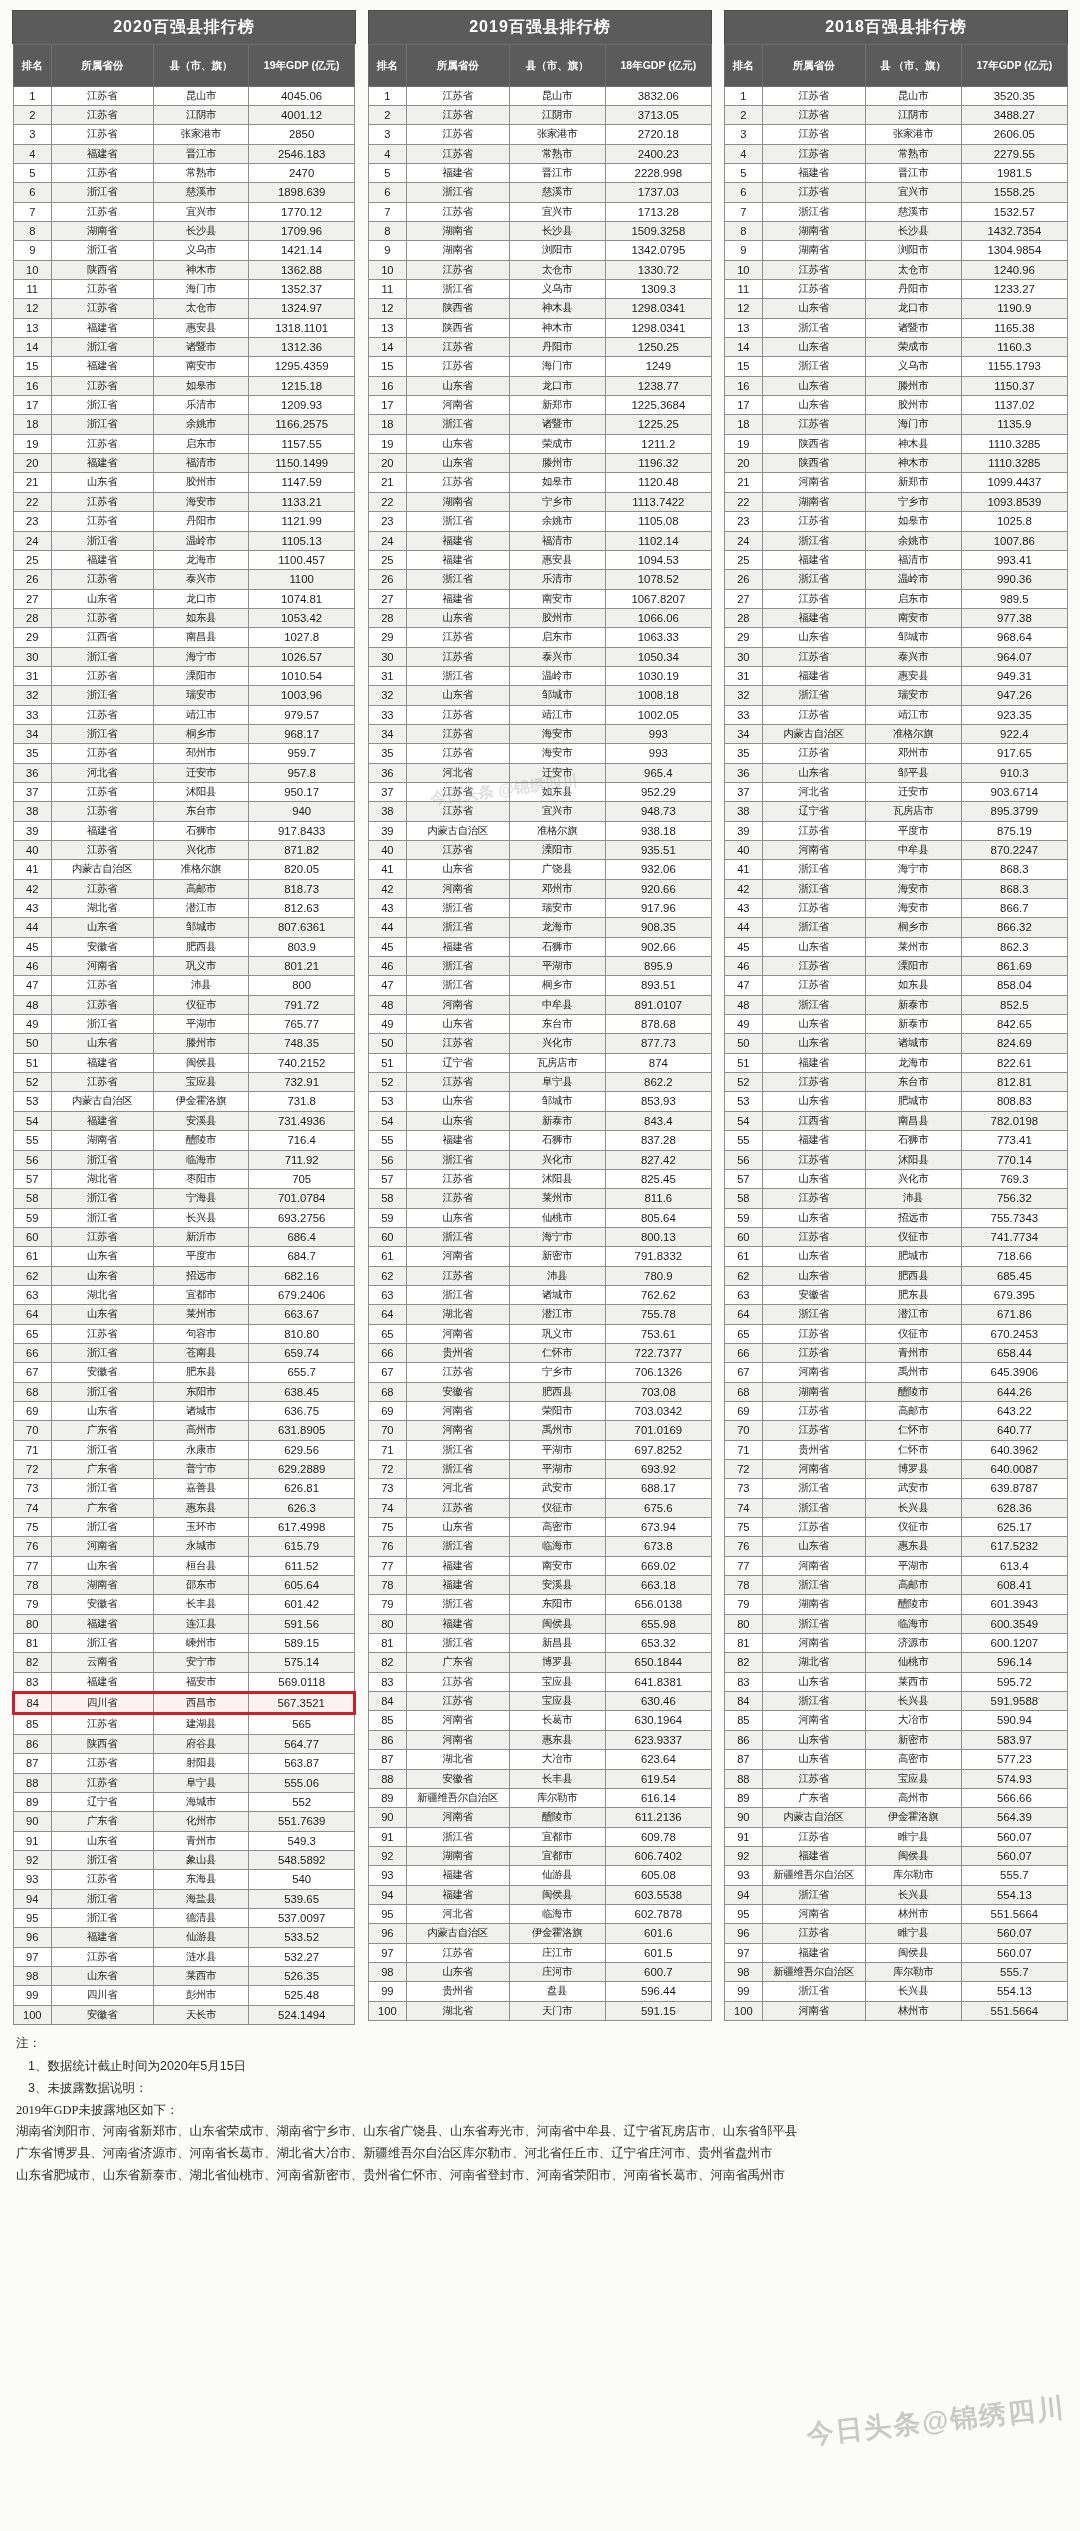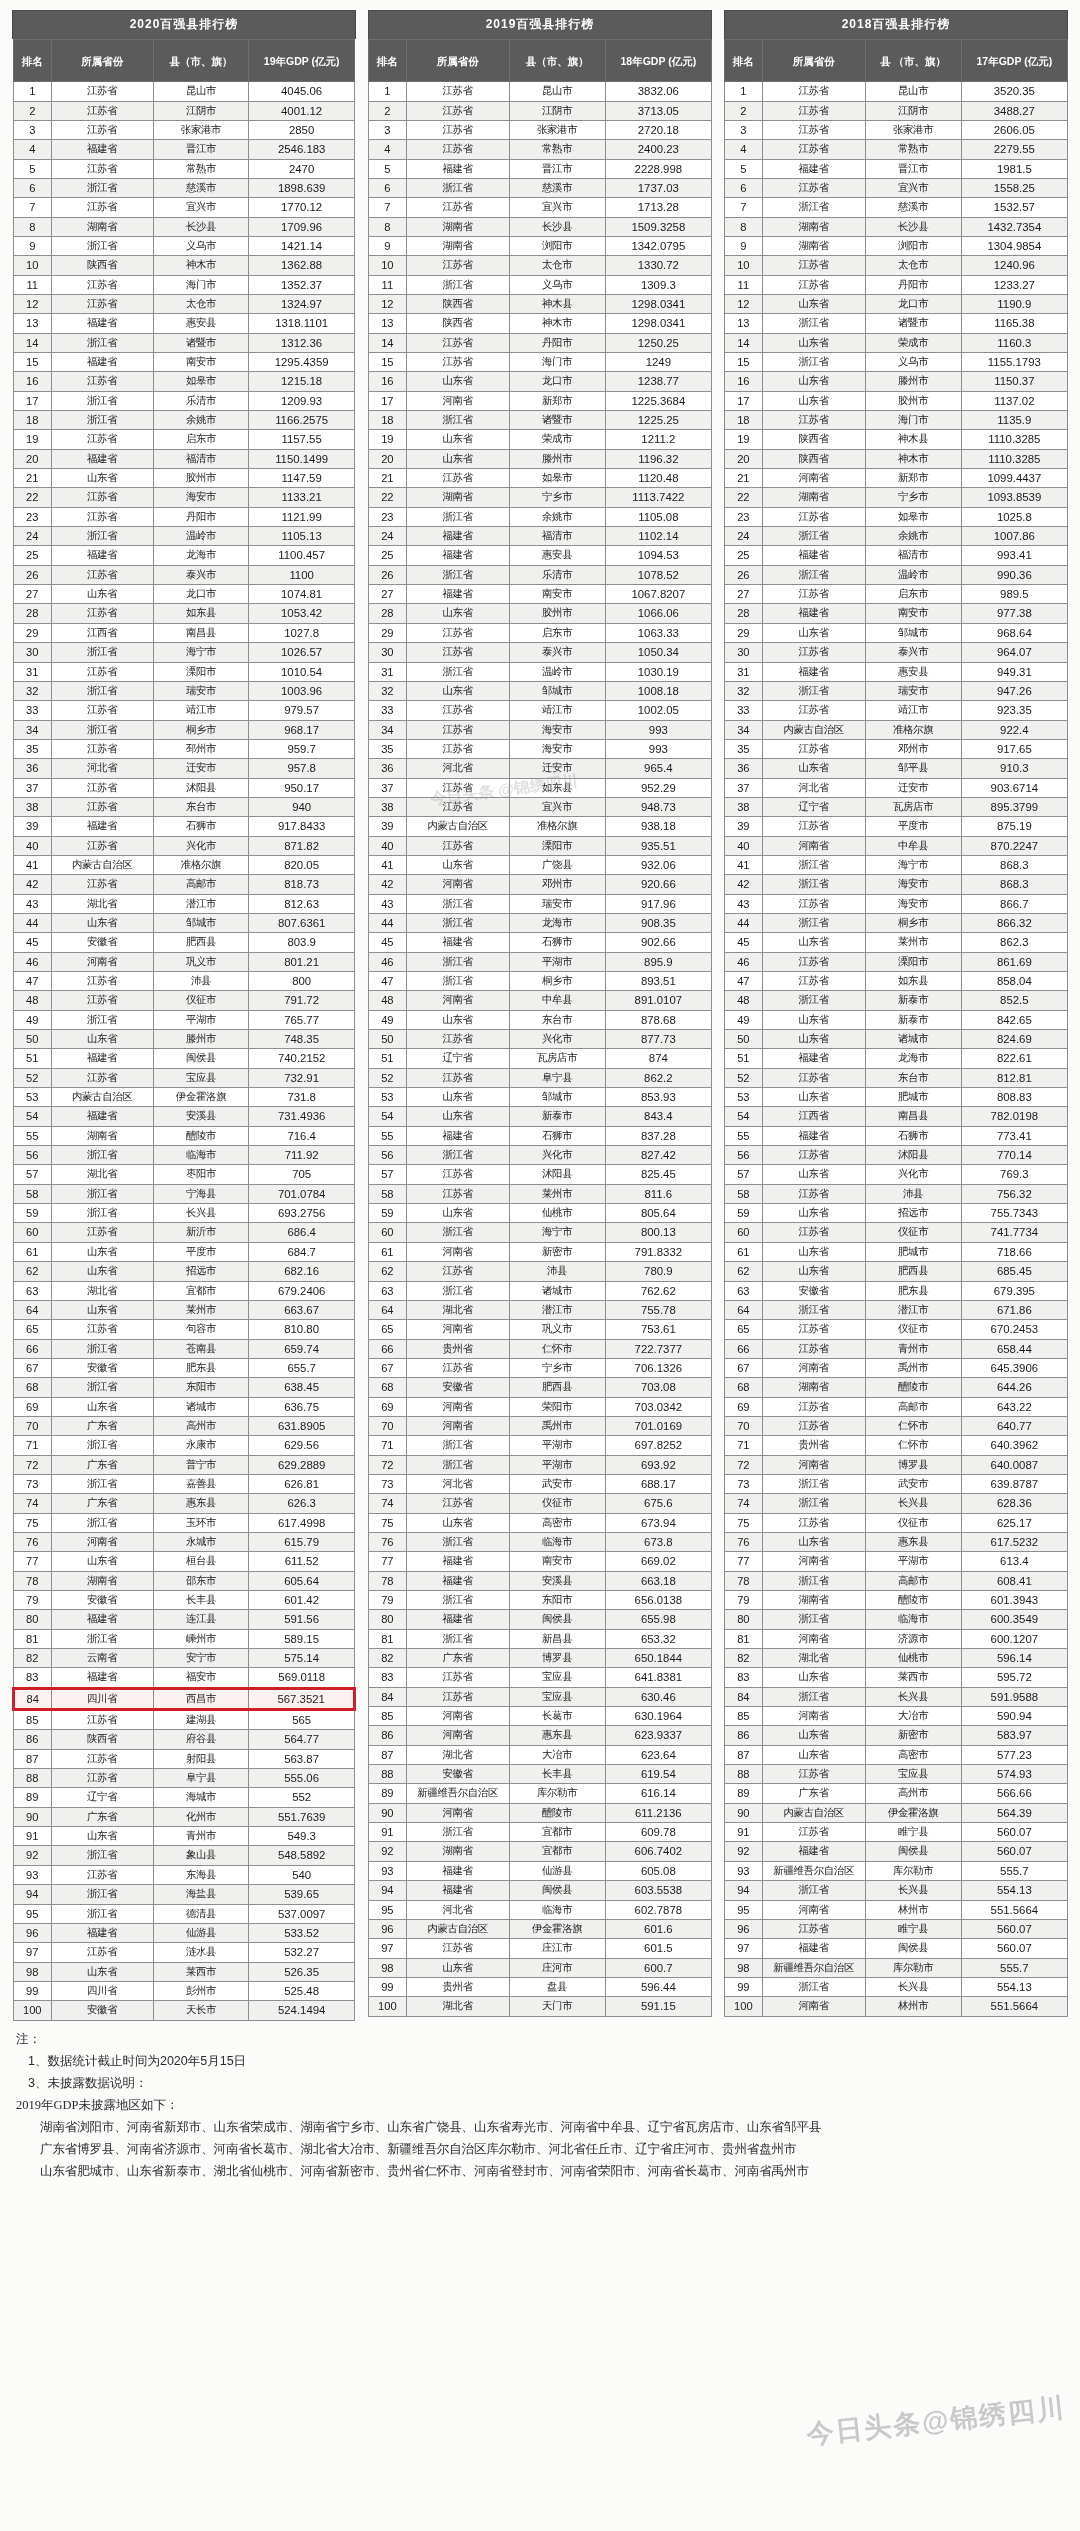--- a/index.html
+++ b/index.html
@@ -26,21 +26,21 @@
 
   .table-block {
     flex: 1 1 0;
     min-width: 0;
   }
 
   .tbl-title {
     background: #5b5b5b;
     color: #ffffff;
     text-align: center;
-    font-size: 12px;
+    font-size: 16px;
     font-weight: bold;
     letter-spacing: 1px;
     padding: 7px 0 8px 0;
     line-height: 1.1;
     border: 1px solid #4a4a4a;
     border-bottom: none;
   }
 
   table.rank {
     width: 100%;
@@ -94,21 +94,21 @@
     margin-top: 8px;
     font-size: 12.5px;
     color: #2a2a2a;
     line-height: 1.75;
     padding-left: 4px;
     position: relative;
   }
   .notes .n-head { margin-bottom: 1px; }
   .notes .n-item { padding-left: 12px; }
   .notes .n-sub  { padding-left: 0px; font-family: Liberation Serif, serif; }
-  .notes .n-list { padding-left: 0px; letter-spacing: -0.1px; margin-left: 24px; }
+  .notes .n-list { padding-left: 0px; letter-spacing: -0.1px; }
 
   .watermark {
     position: absolute;
     right: 14px;
     bottom: 92px;
     font-size: 27px;
     font-weight: bold;
     color: rgba(120,120,120,0.38);
     transform: rotate(-6deg);
     letter-spacing: 2px;

